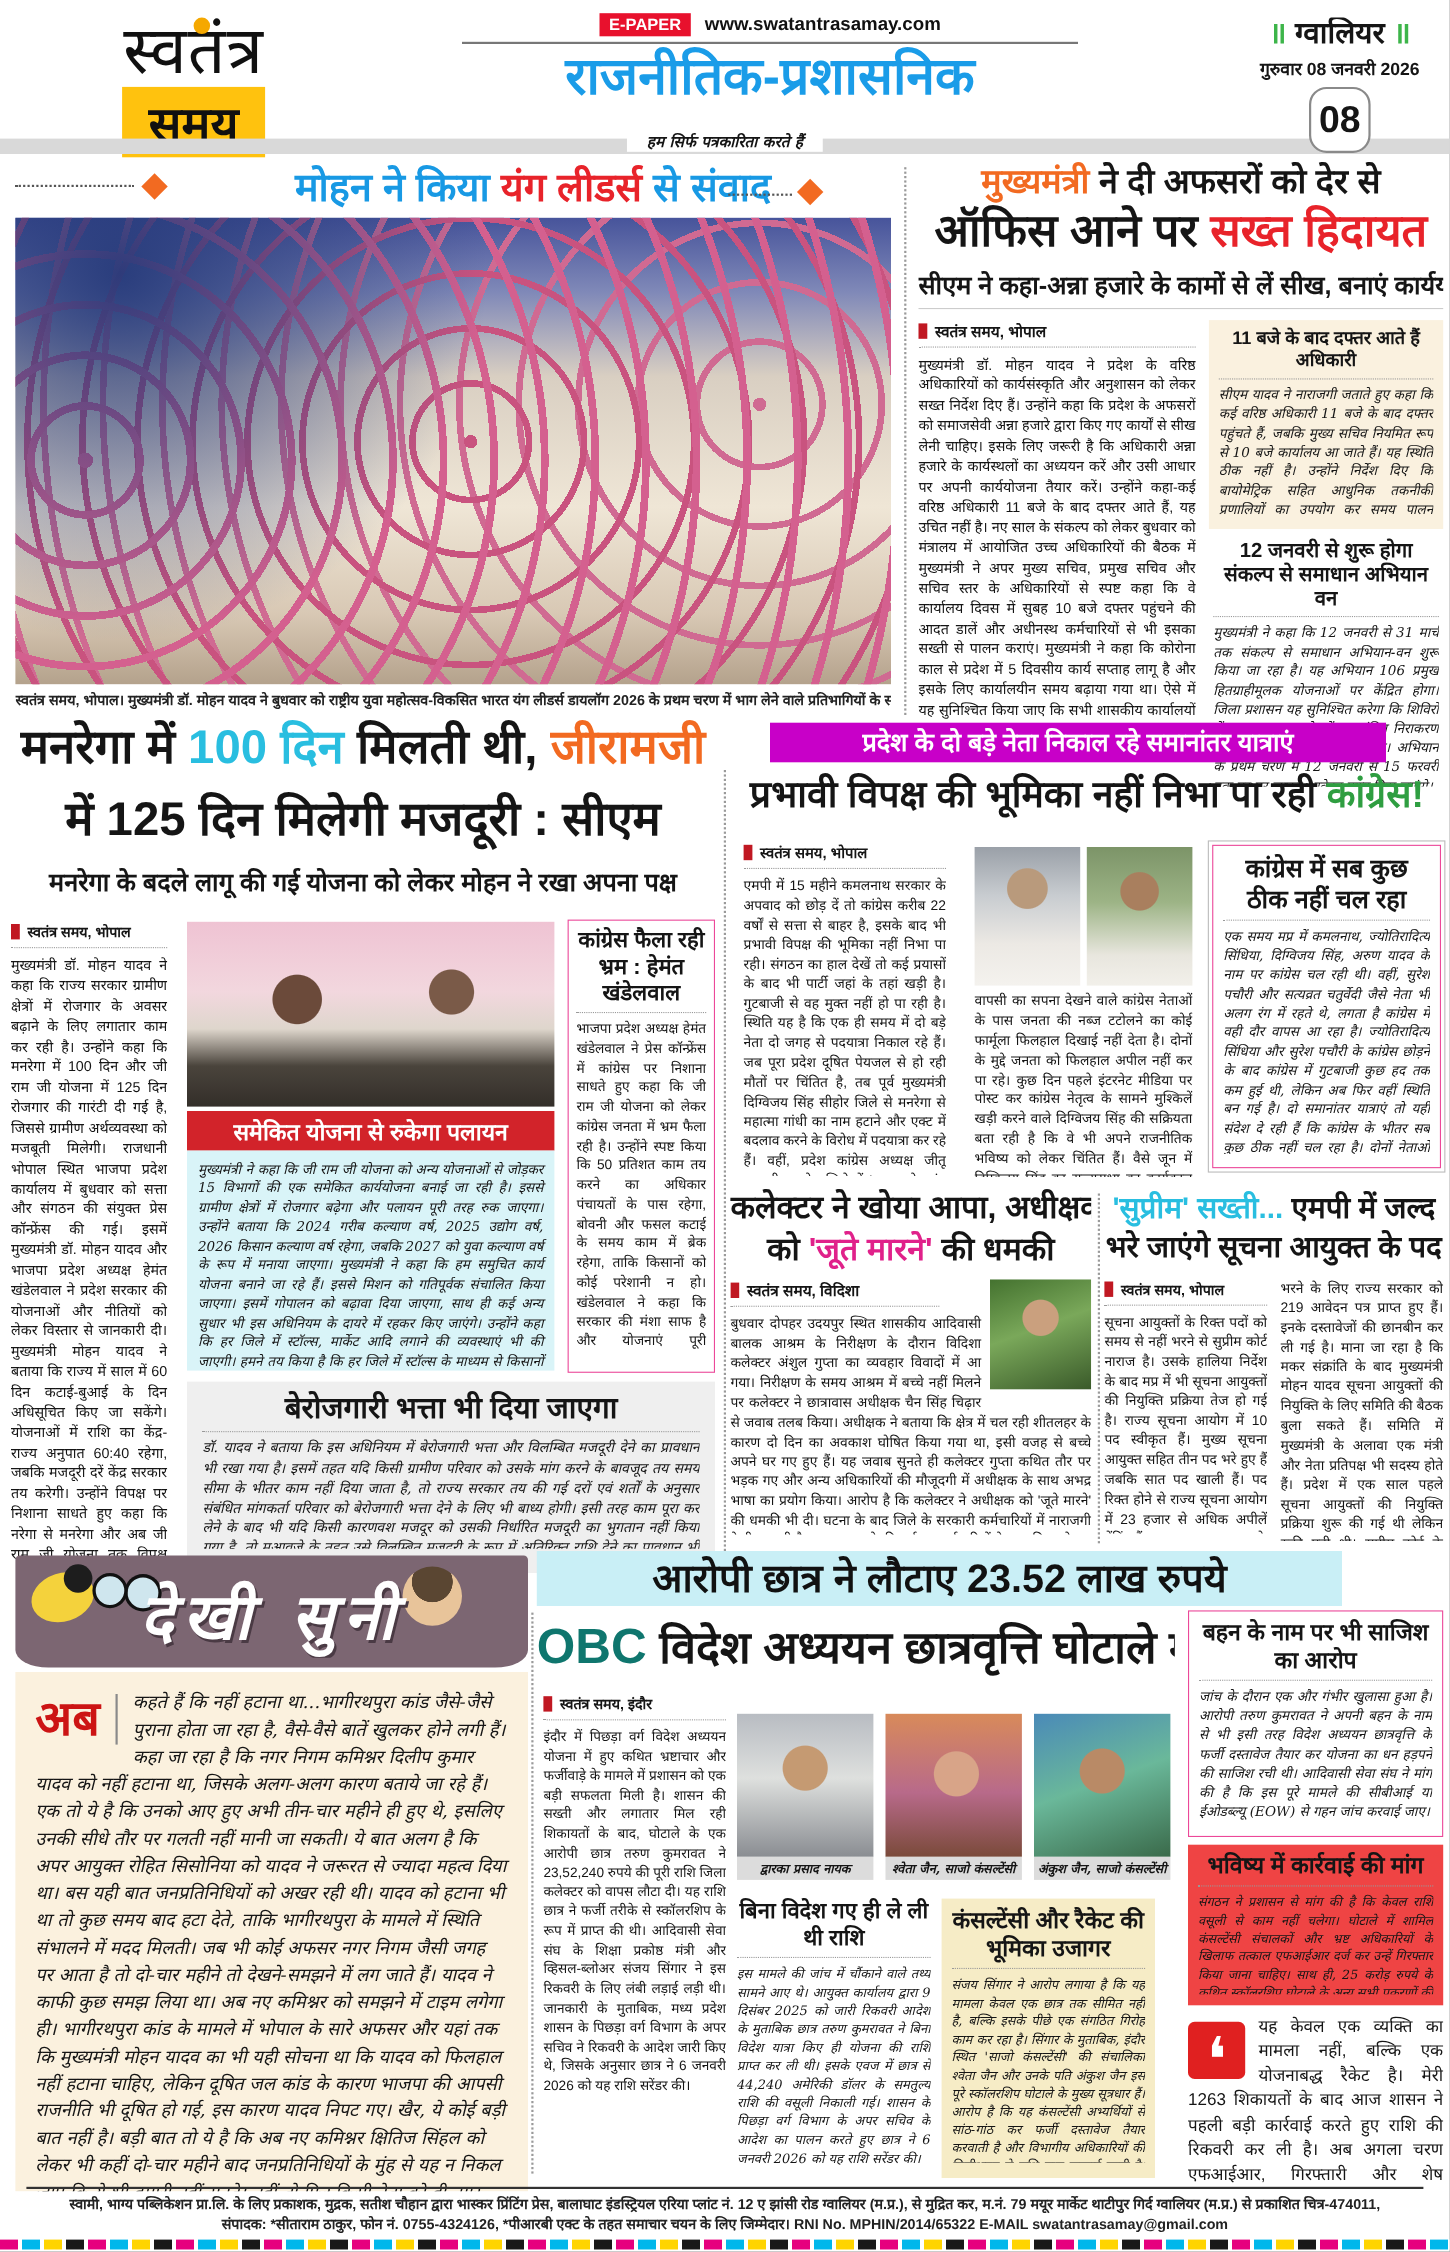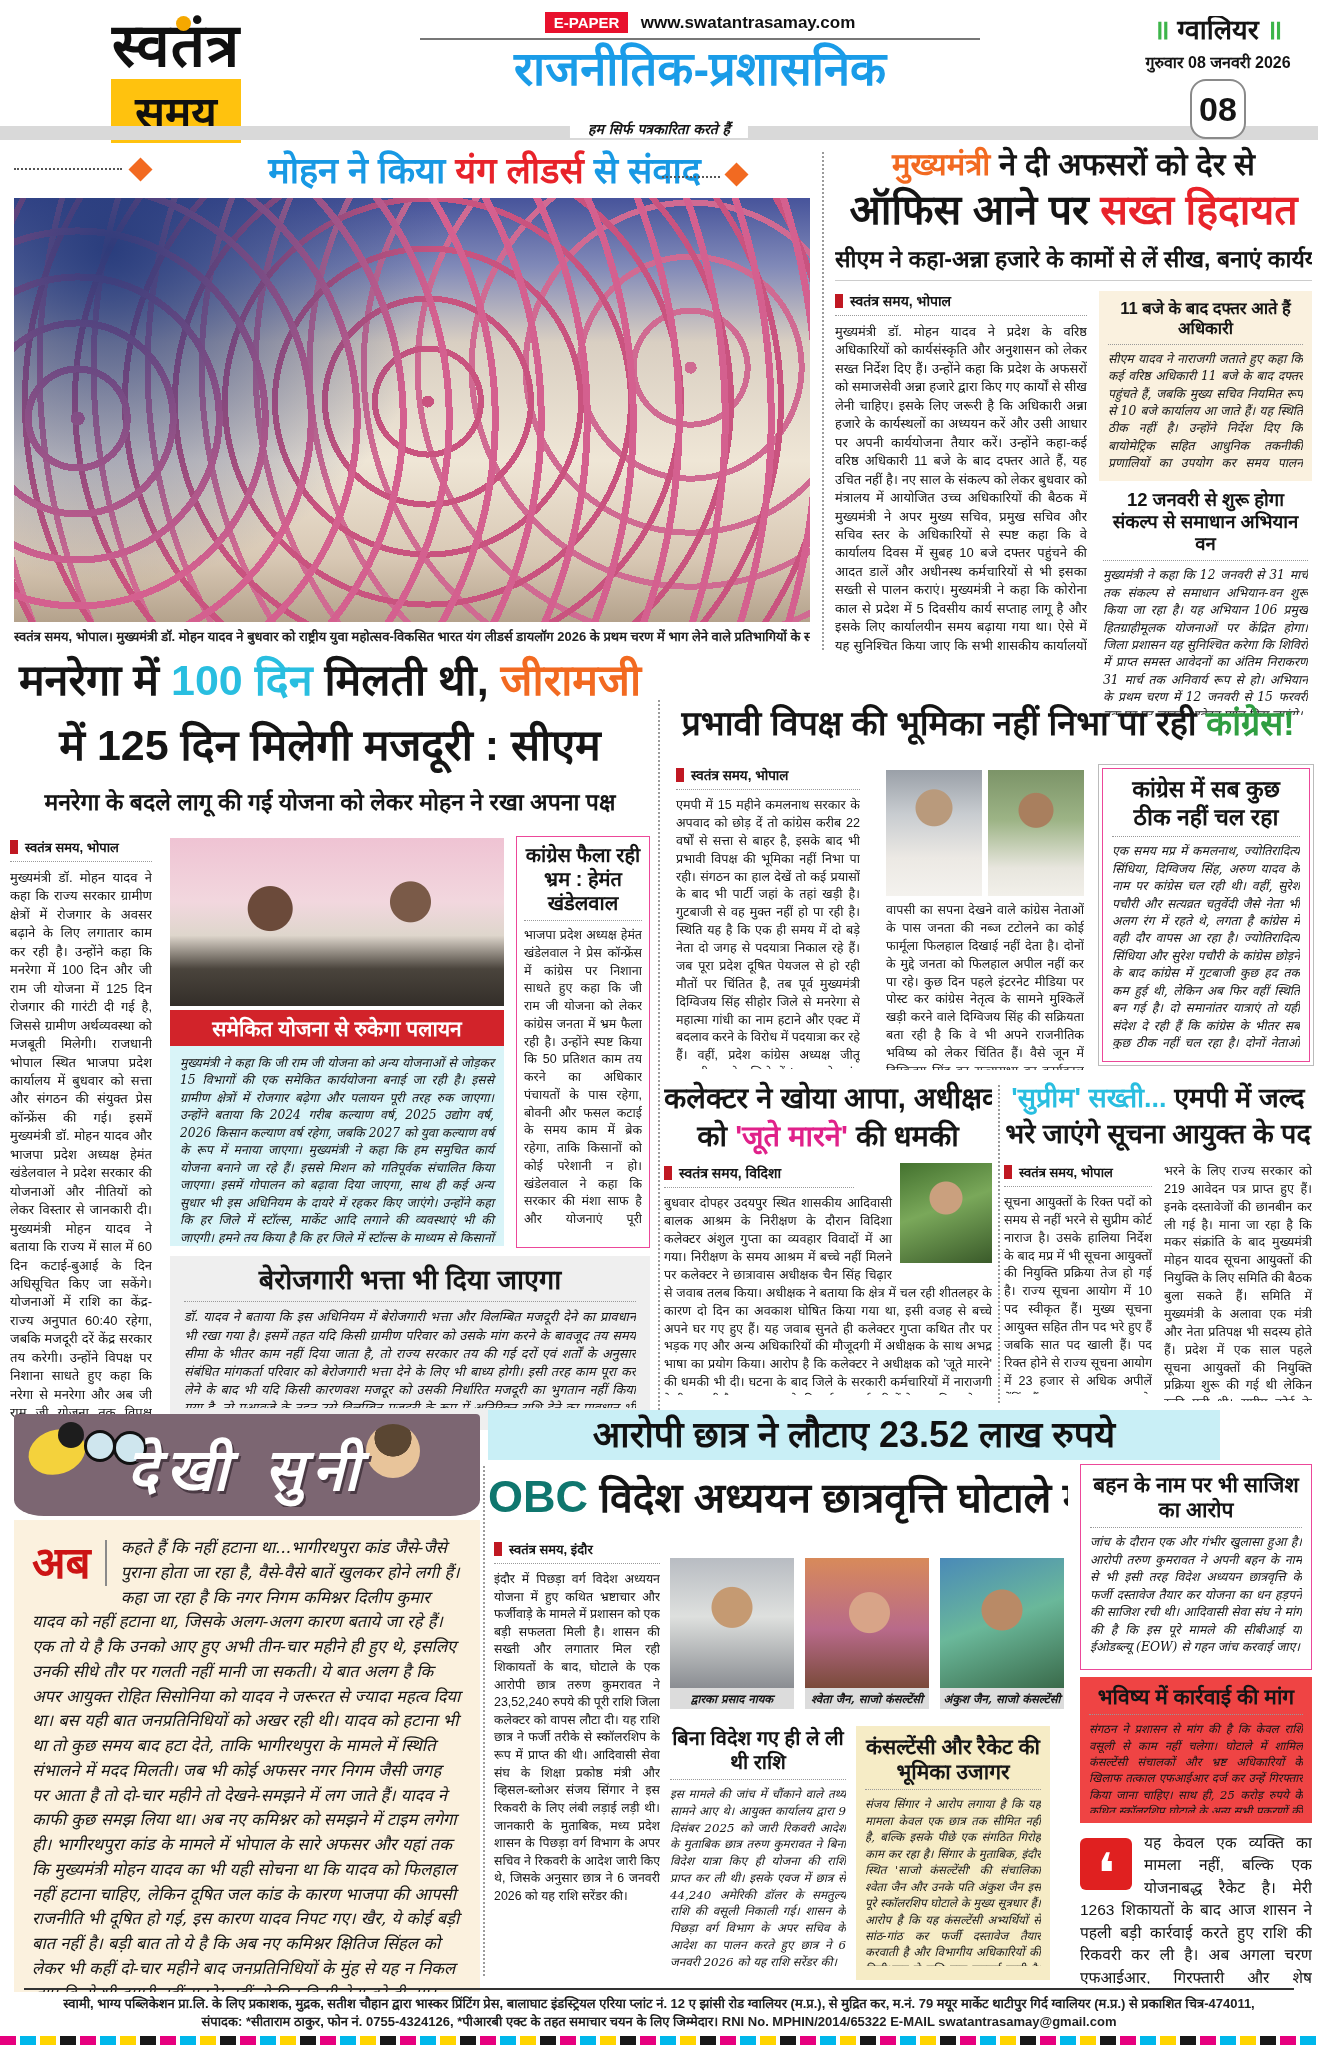--- a/index.html
+++ b/index.html
@@ -7,21 +7,21 @@
         font-family:"Liberation Sans",sans-serif;color:#151515;overflow:hidden;}
   .abs{position:absolute;}
   .just{text-align:justify;}
   .ctr{text-align:center;}
   .bold{font-weight:bold;}
   .nowrap{white-space:nowrap;overflow:hidden;}
   .ital{font-style:italic;font-family:"DejaVu Serif","Liberation Serif",serif;}
   .clip{overflow:hidden;}
 
   
-  .logo-top{font-size:60px;font-weight:bold;color:#101010;line-height:1.05;letter-spacing:1px;}
+  .logo-top{font-size:60px;font-weight:normal;color:#101010;line-height:1.05;letter-spacing:1px;}
   .logo-bottom{display:inline-block;background:#FFC20E;padding:2px 24px;font-size:44px;font-weight:bold;color:#101010;margin-top:2px;}
   .logo-dot{position:absolute;left:150px;top:2px;width:15px;height:15px;border-radius:50%;background:#F5A800;}
   .epaper-badge{display:inline-block;background:#E8112D;color:#fff;font-weight:bold;font-size:15px;padding:2px 9px;margin-right:8px;vertical-align:middle;}
   .mast-url{font-size:17px;font-weight:bold;color:#111;vertical-align:middle;}
   .mast-rule{border-bottom:2px solid #777;margin-top:5px;}
   .section-title{font-size:47px;font-weight:bold;color:#1A9CE8;line-height:1.15;margin-top:2px;}
   .gray-band{background:#D9D9D9;}
   .tagline{background:#fff;padding:0 18px;font-size:14px;font-weight:bold;}
   .edition{font-size:27px;font-weight:bold;line-height:1.1;}
   .edition .bar{color:#3DB54A;}
@@ -211,20 +211,21 @@
     </div>
 
     <div class="abs gray-box" style="left:160px;top:608px;width:452px;height:158px;">
       <div class="box-title dot-under nowrap" style="font-size:27px;">बेरोजगारी भत्ता भी दिया जाएगा</div>
       <div class="ital12 clip" style="height:100px;font-size:12.8px;">डॉ. यादव ने बताया कि इस अधिनियम में बेरोजगारी भत्ता और विलम्बित मजदूरी देने का प्रावधान भी रखा गया है। इसमें तहत यदि किसी ग्रामीण परिवार को उसके मांग करने के बावजूद तय समय सीमा के भीतर काम नहीं दिया जाता है, तो राज्य सरकार तय की गई दरों एवं शर्तों के अनुसार संबंधित मांगकर्ता परिवार को बेरोजगारी भत्ता देने के लिए भी बाध्य होगी। इसी तरह काम पूरा कर लेने के बाद भी यदि किसी कारणवश मजदूर को उसकी निर्धारित मजदूरी का भुगतान नहीं किया गया है, तो मुआवजे के तहत उसे विलम्बित मजदूरी के रूप में अतिरिक्त राशि देने का प्रावधान भी इस अधिनियम में है।</div>
     </div>
   </div>
 
   <div class="abs vsep" style="left:658px;top:700px;height:730px;"></div>
 
+  <div class="abs banner-magenta nowrap" style="left:700px;top:657px;width:560px;height:36px;">प्रदेश के दो बड़े नेता निकाल रहे समानांतर यात्राएं</div>
 
   <div class="abs" style="left:664px;top:698px;width:648px;height:378px;">
     <div class="nowrap ctr bold" style="font-size:34px;line-height:1.5;">
       <span>प्रभावी विपक्ष की भूमिका नहीं निभा पा रही </span><span class="hl-green">कांग्रेस!</span>
     </div>
     <div class="abs" style="left:12px;top:68px;width:184px;">
       <div class="byline" style="font-size:13.5px;">
         <span class="sq"></span>
         <span>स्वतंत्र समय, भोपाल</span>
       </div>

